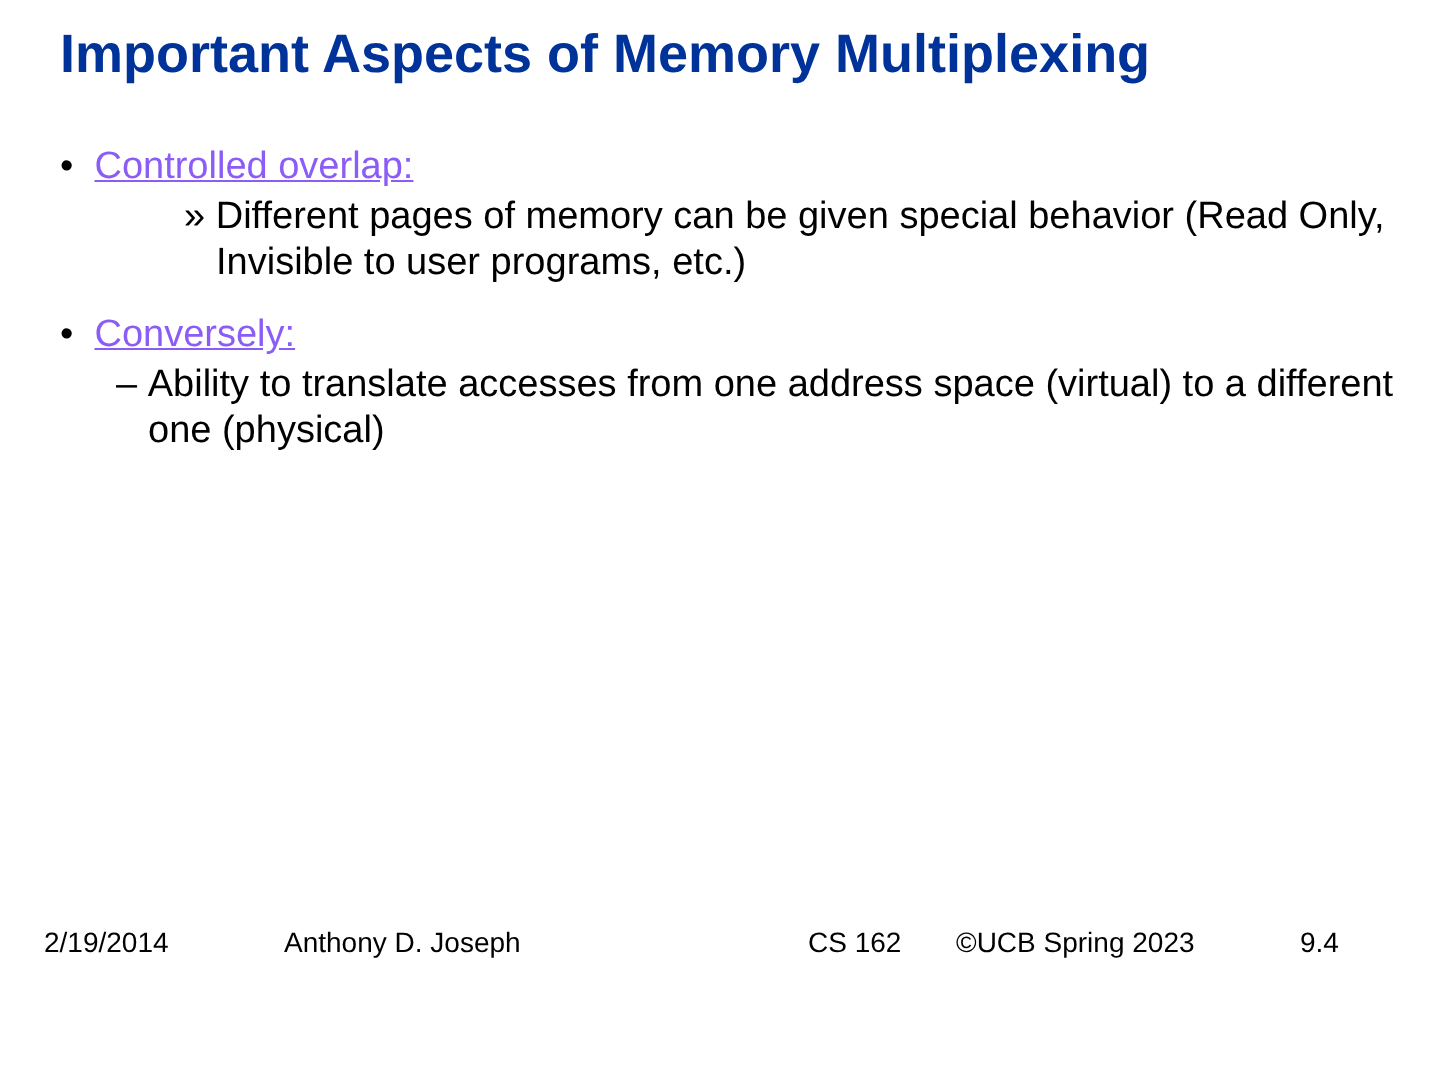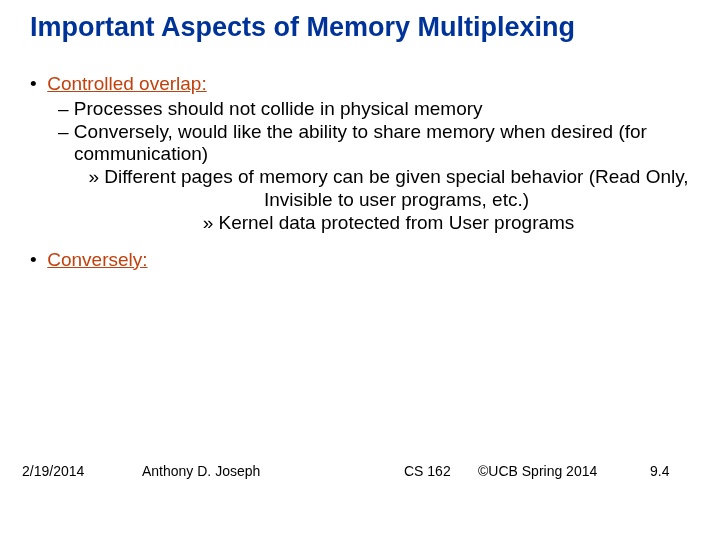--- a/index.html
+++ b/index.html
@@ -26,34 +26,33 @@
   }
   .body {
     padding: 16px 10px 0 30px;
     font-size: 19px;
     line-height: 1.2;
   }
   .l1 {
     margin: 14px 0 2px 0;
   }
   .l1-label {
-    color: #c2410c;
+    color: #8b5cf6;
   }
   .l2 {
     margin: 0 0 0 28px;
     color: #000;
   }
   .l2-line {
     text-indent: -16px;
     padding-left: 16px;
   }
   .l3 {
-    margin: 0 0 0 37px;
+    margin: 0 0 0 62px;
     color: #000;
-    text-align: center;
   }
   .l3-line {
     text-indent: -16px;
     padding-left: 16px;
   }
   .bul {
     color: #000;
   }
   .footer {
     position: absolute;
@@ -76,39 +75,35 @@
 
 <div class="slide">
 
   <div class="title">Important Aspects of Memory Multiplexing</div>
 
   <div class="body">
 
     <div class="l1">
       <span class="bul">•&nbsp;&nbsp;</span><span class="l1-label u">Controlled overlap:</span>
     </div>
-    <div class="l2">
-      <div class="l2-line">–&nbsp;<span>Processes should not collide in physical memory</span></div>
-      <div class="l2-line">–&nbsp;<span>Conversely, would like the ability to share memory when desired (for communication)</span></div>
-    </div>
 
     <div class="l3">
       <div class="l3-line">»&nbsp;<span>Different pages of memory can be given special behavior (Read Only, Invisible to user programs, etc.)</span></div>
-      <div class="l3-line">»&nbsp;<span>Kernel data protected from User programs</span></div>
     </div>
 
     <div class="l1">
       <span class="bul">•&nbsp;&nbsp;</span><span class="l1-label u">Conversely:</span>
     </div>
     <div class="l2">
+      <div class="l2-line">–&nbsp;<span>Ability to translate accesses from one address space (virtual) to a different one (physical)</span></div>
     </div>
 
   </div>
 
   <div class="footer">
     <span class="f-date">2/19/2014</span>
     <span class="f-author">Anthony D. Joseph</span>
     <span class="f-course">CS 162</span>
-    <span class="f-copy">©UCB Spring 2014</span>
+    <span class="f-copy">©UCB Spring 2023</span>
     <span class="f-page">9.4</span>
   </div>
 
 </div>
 
 </body></html>

